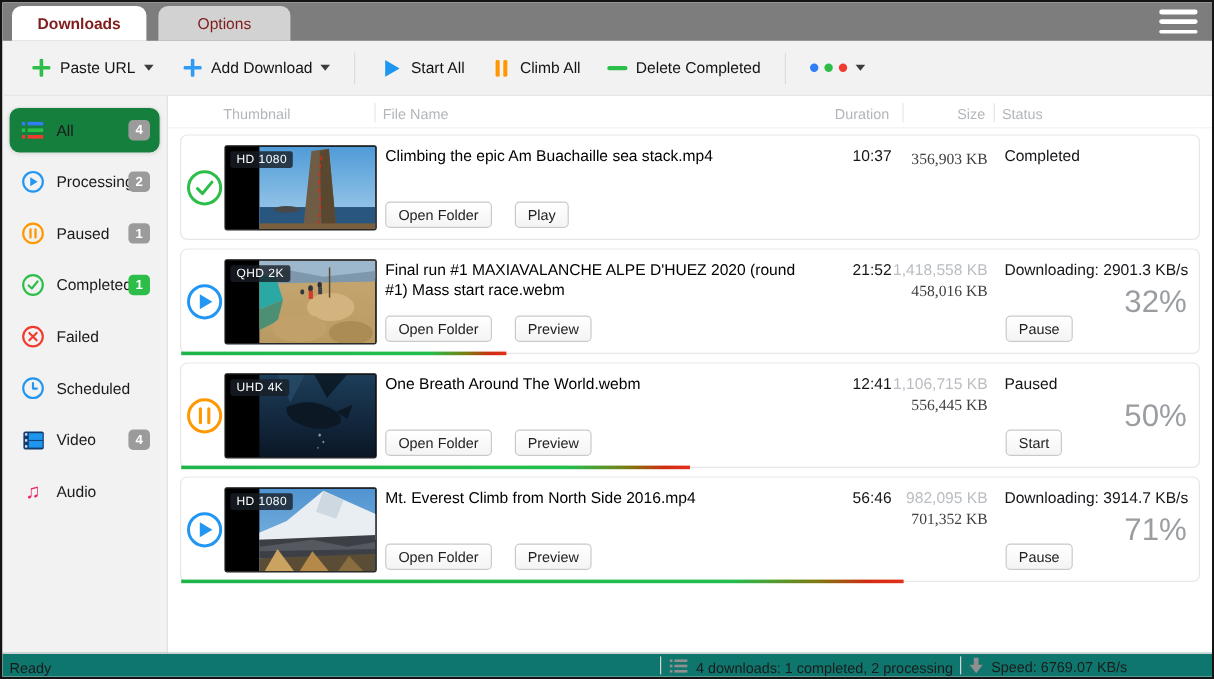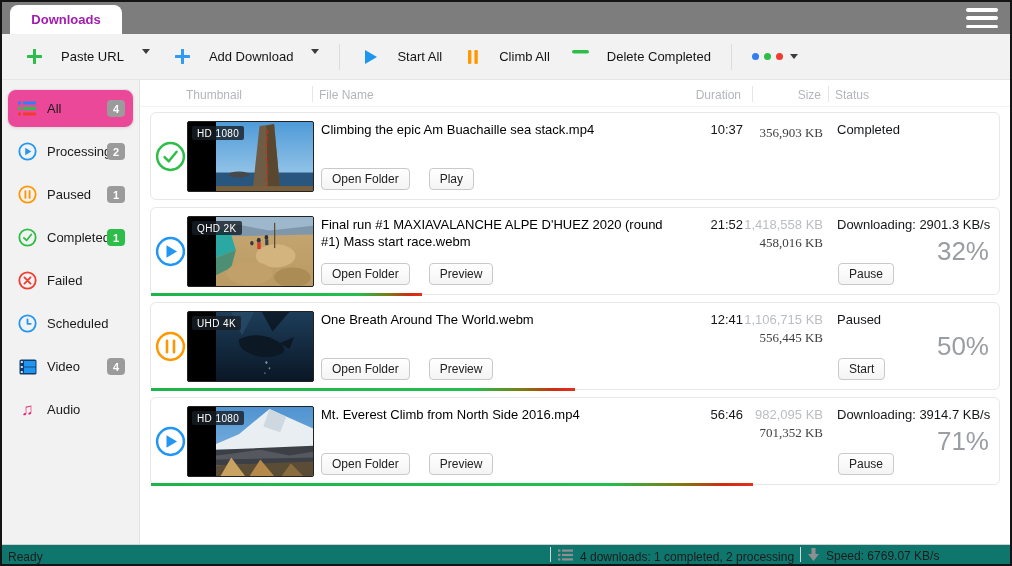--- a/index.html
+++ b/index.html
@@ -5,45 +5,45 @@
   * { box-sizing: border-box; }
   html,body { margin:0; padding:0; background:#555; }
   body { width:1012px; height:566px; font-family:"Liberation Sans", sans-serif; }
   .window { width:1012px; height:566px; border:2px solid #141414; background:#fff;
             display:flex; flex-direction:column; overflow:hidden; }
 
   
   .tabstrip { flex:0 0 32px; background:#7d7d7d; position:relative;
               display:flex; align-items:flex-end; padding-left:8px; }
   .tab { height:29px; width:112px; display:flex; align-items:center; justify-content:center;
-         border-radius:8px 8px 0 0; font-size:13px; color:#a21caf; cursor:default; }
+         border-radius:8px 8px 0 0; font-size:13px; color:#7f1d1d; cursor:default; }
   .tab.active { background:#fff; font-weight:bold; }
   .tab.options { background:#d2d2d2; margin-left:10px; width:110px; }
   .hamburger { position:absolute; right:12px; top:6px; width:32px; height:20px;
                display:flex; flex-direction:column; justify-content:space-between; cursor:pointer; }
   .hamburger span { display:block; height:3.5px; background:#fff; border-radius:2px; }
 
   
   .toolbar { flex:0 0 46px; background:#f2f2f2; display:flex; align-items:center;
              padding:0 14px; border-bottom:1px solid #e6e6e6; }
-  .tbtn { display:flex; align-items:flex-start; gap:16px; background:none; border:none;
+  .tbtn { display:flex; align-items:center; gap:5px; background:none; border:none;
           font-family:inherit; font-size:13px; color:#141414; padding:6px 8px; cursor:pointer; }
   .caret { width:0; height:0; border-left:4.5px solid transparent; border-right:4.5px solid transparent;
            border-top:5px solid #3c3c3c; margin-left:2px; }
   .tsep { width:1px; height:26px; background:#dcdcdc; margin:0 12px; }
   .dots { display:flex; gap:5px; align-items:center; }
   .dot { width:7px; height:7px; border-radius:50%; }
 
   
   .content { flex:1; display:flex; min-height:0; }
   .sidebar { flex:0 0 138px; background:#f2f2f2; border-right:1px solid #e2e2e2; padding-top:5px; }
   .side-item { height:39px; margin:4px 5px; display:flex; align-items:center; gap:9px;
                padding:0 9px; border-radius:9px; position:relative; font-size:13px; color:#1a1a1a;
                border:1px solid transparent; cursor:pointer; }
-  .side-item.active { background:#ec4899; border-color:#e2e2e2; box-shadow:0 1px 3px rgba(0,0,0,.07); }
+  .side-item.active { background:#15803d; border-color:#e2e2e2; box-shadow:0 1px 3px rgba(0,0,0,.07); }
   .sicon { width:21px; display:flex; align-items:center; justify-content:center; }
   .badge { position:absolute; right:8px; background:#9b9b9b; color:#fff; font-size:11px;
            font-weight:bold; border-radius:4px; padding:2.5px 6px; min-width:9px; text-align:center; }
   .badge:empty { display:none; }
   .badge.green { background:#2dbe49; }
   .note-glyph { color:#e8256d; font-size:17px; line-height:1; }
 
   .main { flex:1; background:#fff; display:flex; flex-direction:column; position:relative; }
 
   
@@ -92,20 +92,23 @@
   .sb-sep { position:absolute; top:2px; width:1px; height:15px; background:#d6d6d6; }
 </style>
 </head>
 <body>
 
 <div class="window">
 
   <div class="tabstrip">
     <div class="tab active">
       <span>Downloads</span>
+    </div>
+    <div class="tab options">
+      <span>Options</span>
     </div>
     <div class="hamburger">
       <span></span>
         <span></span>
         <span></span>
     </div>
   </div>
 
   <div class="toolbar">
     <button class="tbtn">

